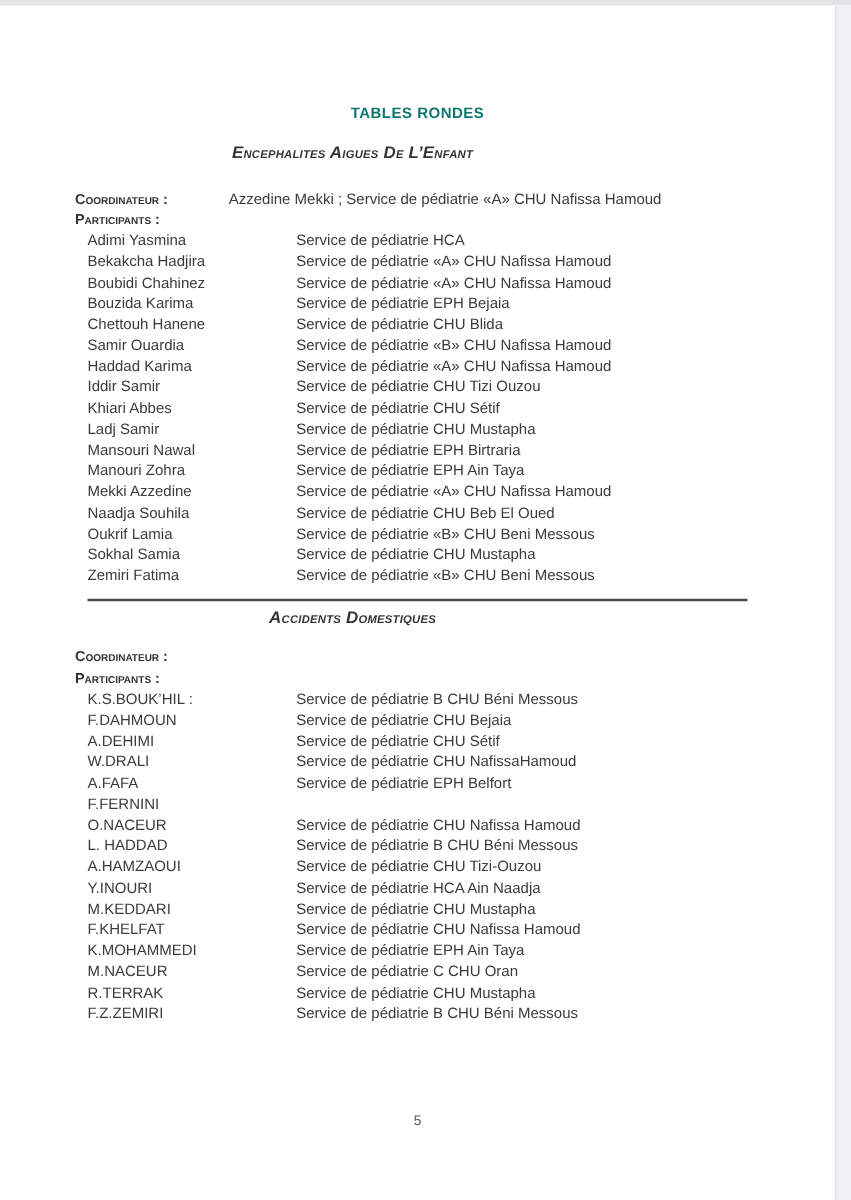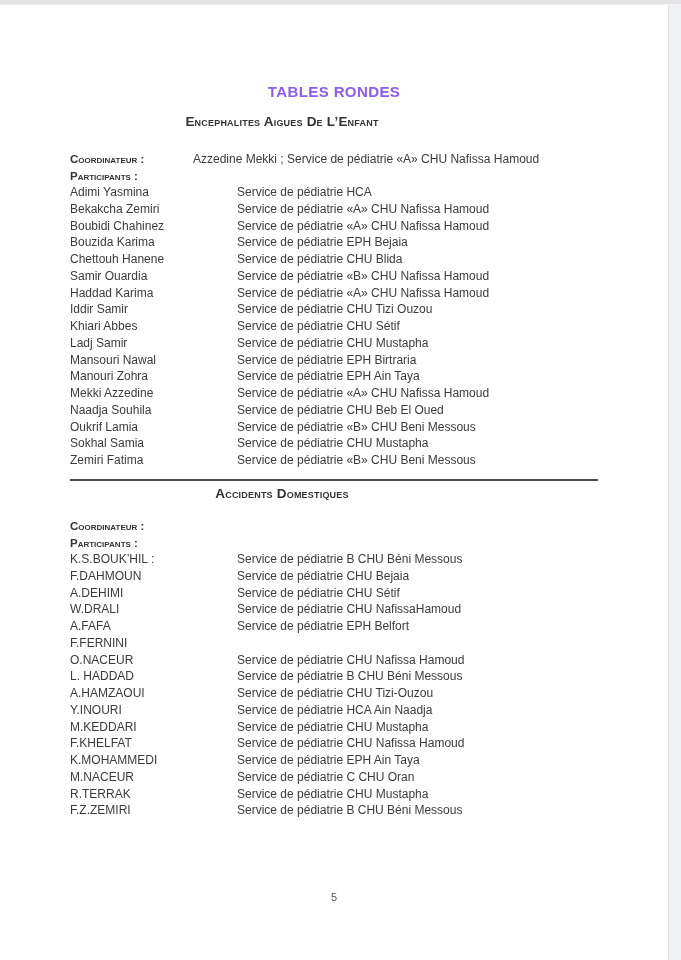--- a/index.html
+++ b/index.html
@@ -23,34 +23,35 @@
     border-left: 1px solid #dcdfe3;
   }
   .page {
     position: absolute; top: 5px; left: 0;
     width: 668px; height: 955px;
     background: #ffffff;
   }
   .doc-title {
     position: absolute; top: 78px; left: 0; width: 668px;
     text-align: center;
-    font-size: 15px; font-weight: bold; color: #8b5cf6;
+    font-size: 12px; font-weight: bold; color: #0f766e;
     letter-spacing: 0.4px;
   }
   .sec-heading {
     position: absolute; left: 0; width: 564px;
     text-align: center;
     font-size: 13.5px; font-weight: bold; color: #333333;
     font-variant: small-caps;
     letter-spacing: 0.2px;
+    font-style: italic;
   }
   .sec1-heading { top: 109px; }
   .sec2-heading { top: 481px; }
   .label-row {
-    position: absolute; left: 70px; width: 540px;
+    position: absolute; left: 60px; width: 540px;
     display: flex; align-items: baseline;
     font-size: 12px; line-height: 16.7px; justify-content: space-between;
   }
   .label-col {
     flex: 0 0 123px;
     font-size: 11.5px; font-weight: bold;
     font-variant: small-caps;
     color: #333333;
   }
   .value-col { flex: 1; color: #3b3b3b; }
@@ -95,21 +96,21 @@
   </div>
 
   <div class="rows sec1-rows">
 
       <div class="row">
         <span class="name">Adimi Yasmina</span>
         <span class="service">Service de pédiatrie HCA</span>
       </div>
 
       <div class="row">
-        <span class="name">Bekakcha Zemiri</span>
+        <span class="name">Bekakcha Hadjira</span>
         <span class="service">Service de pédiatrie «A» CHU Nafissa Hamoud</span>
       </div>
 
       <div class="row">
         <span class="name">Boubidi Chahinez</span>
         <span class="service">Service de pédiatrie «A» CHU Nafissa Hamoud</span>
       </div>
 
       <div class="row">
         <span class="name">Bouzida Karima</span>

